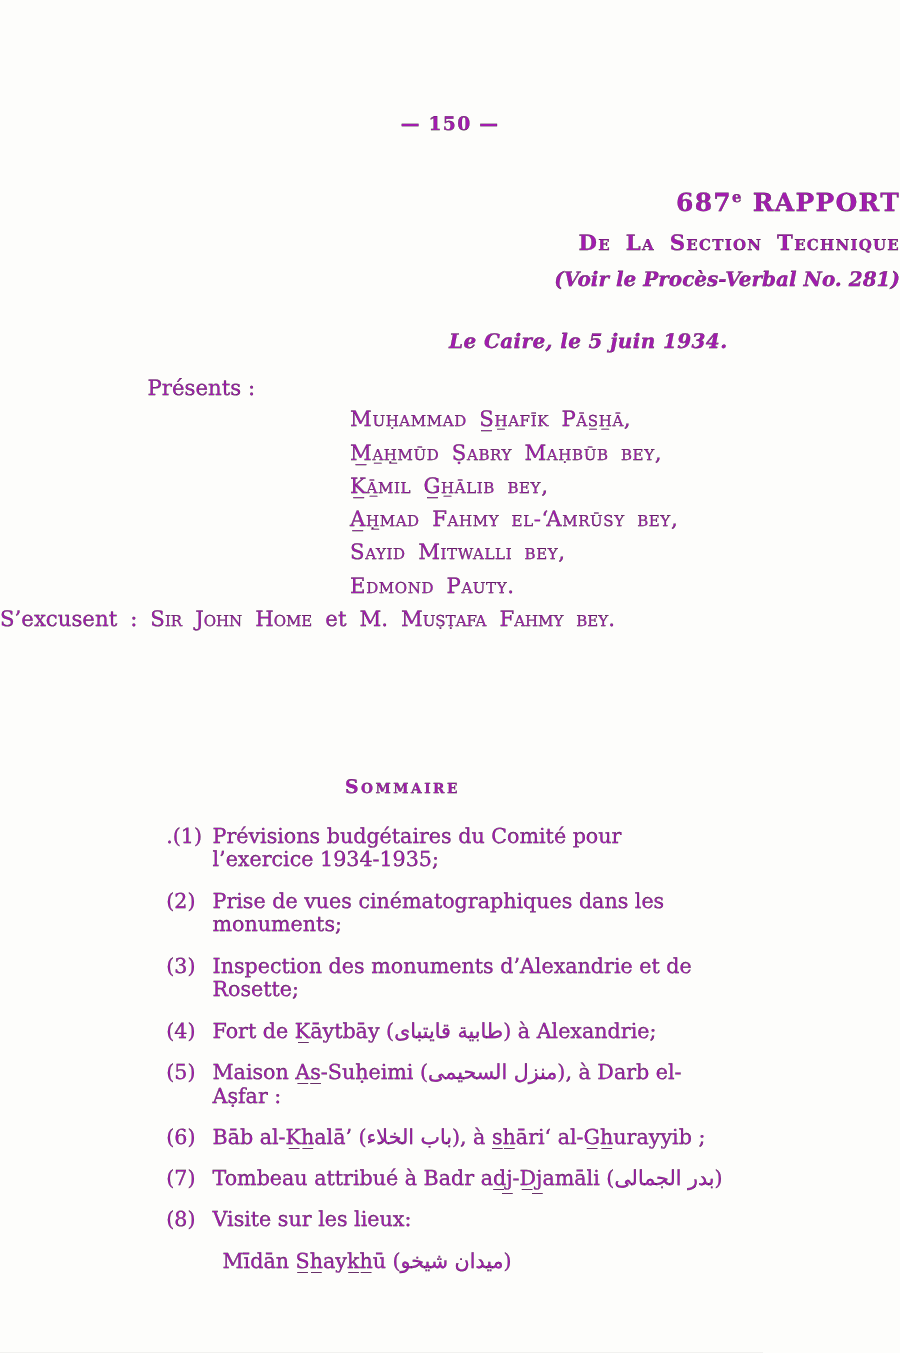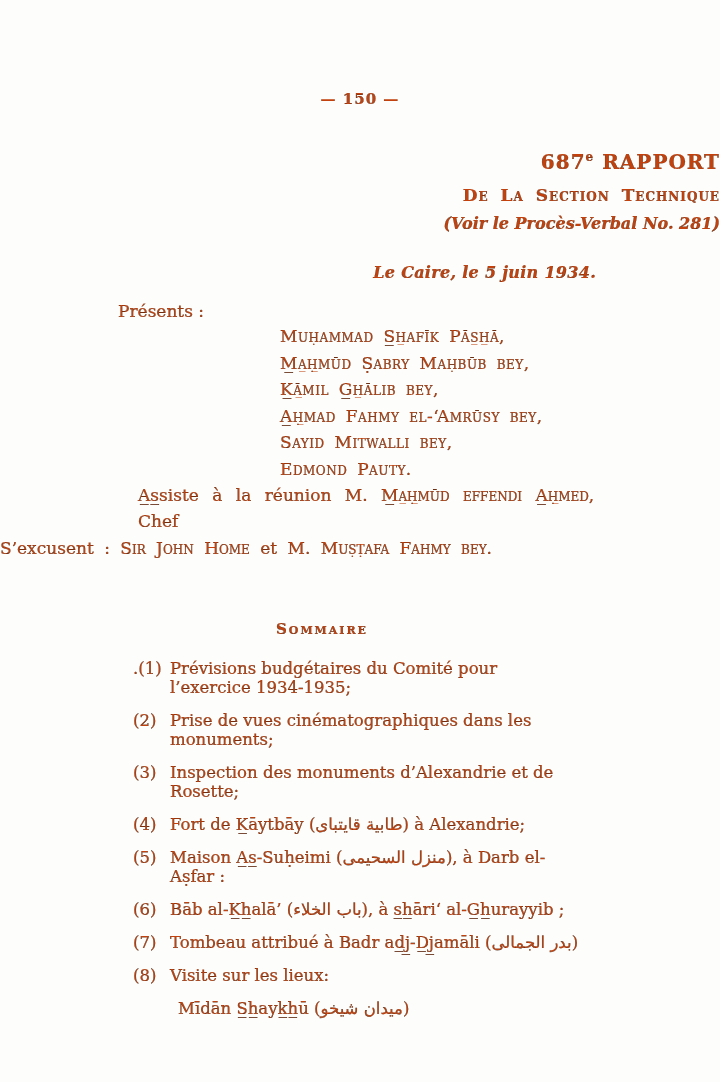--- a/index.html
+++ b/index.html
@@ -2,21 +2,21 @@
 <html><head>
 <meta charset="utf-8">
 <style>
   html, body { margin: 0; padding: 0; background: #e8e8e6; }
   .page {
     position: relative;
     width: 720px;
     height: 1082px;
     margin: 0 auto;
     background: #fdfdfb;
-    color: #c2410c;
+    color: #a21caf;
     font-family: "DejaVu Serif", "Liberation Serif", serif;
     overflow: hidden;
     -webkit-text-stroke: 0.2px #1b1712;
   }
   .sc { font-variant: small-caps; }
 
   .page-number {
     position: absolute; top: 90px; left: 0; right: 0;
     text-align: center;
     font-size: 15px; font-weight: bold; letter-spacing: 1px;
@@ -26,21 +26,21 @@
   .report-title { font-size: 20px; font-weight: bold; letter-spacing: 1px; }
   .report-title .sup { font-size: 60%; vertical-align: super; }
   .section-title {
     margin-top: 11px;
     font-size: 17px; font-weight: bold;
     letter-spacing: 1px; word-spacing: 5px;
   }
   .voir-line { margin-top: 9px; font-size: 16px; font-weight: bold; font-style: italic; }
 
   .dateline {
-    position: absolute; top: 263px; right: 124px;
+    position: absolute; top: 263px; right: 138px;
     font-size: 16px; font-weight: bold; font-style: italic;
     letter-spacing: 0.3px;
   }
 
   .attendance { position: absolute; top: 299px; left: 0; width: 620px; font-size: 17px; }
   .presents-label { margin-left: 118px; line-height: 24px; }
   .attendee-line1 { margin-left: 143px; line-height: 27px; word-spacing: 6px; }
   .members { margin-left: 280px; }
   .members .member { line-height: 26.5px; word-spacing: 4px; letter-spacing: 0.5px; }
   .assiste-line1 { margin-left: 138px; line-height: 26px; word-spacing: 8px; }
@@ -83,21 +83,20 @@
 
     <div class="members">
       <div class="member sc">Muḥammad S̲h̲afīk Pās̲h̲ā,</div>
       <div class="member sc">M̲a̲ḥ̲mūd Ṣabry Maḥbūb bey,</div>
       <div class="member sc">K̲ā̲mil G̲h̲ālib bey,</div>
       <div class="member sc">A̲ḥ̲mad Fahmy el-‘Amrūsy bey,</div>
       <div class="member sc">Sayid Mitwalli bey,</div>
       <div class="member sc">Edmond Pauty.</div>
     </div>
 
-    <div class="assiste-line1"><span>A̲s̲siste à la réunion M. </span><span class="sc">M̲a̲ḥ̲mūd effendi A̲ḥ̲med</span><span>, Chef</span></div>
 
     <div class="excuse-line"><span>S’excusent : </span><span class="sc">Sir John Home</span><span> et M. </span><span class="sc">Muṣṭafa Fahmy bey</span><span>.</span></div>
   </div>
 
   <div class="sommaire">
     <div class="sommaire-title sc">Sommaire</div>
     <div class="items">
       <div class="item">
           <span class="num">.(1)</span>
           <span class="txt">Prévisions budgétaires du Comité pour l’exercice 1934-1935;</span>

